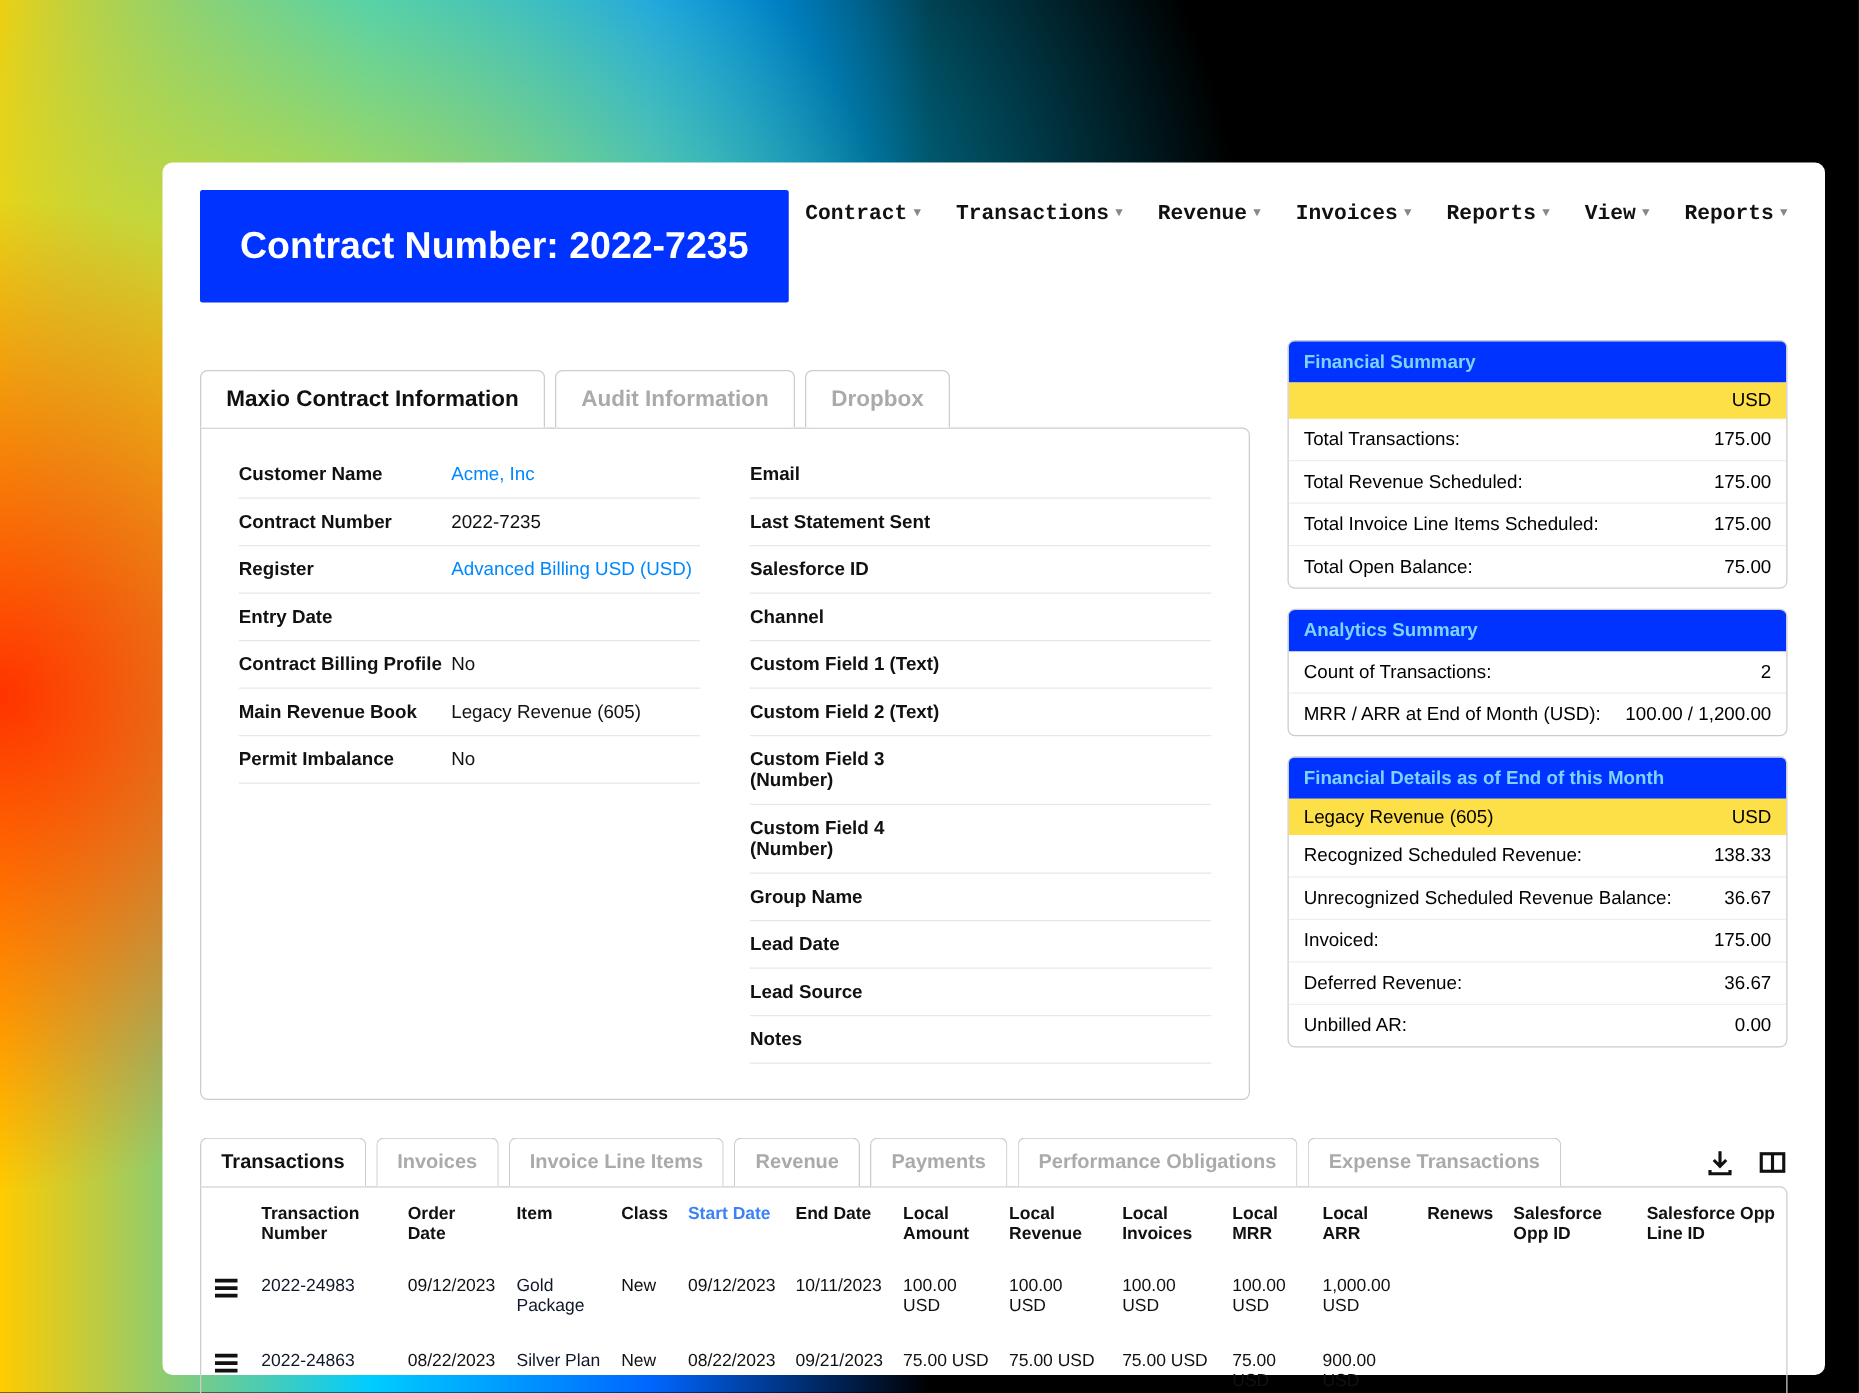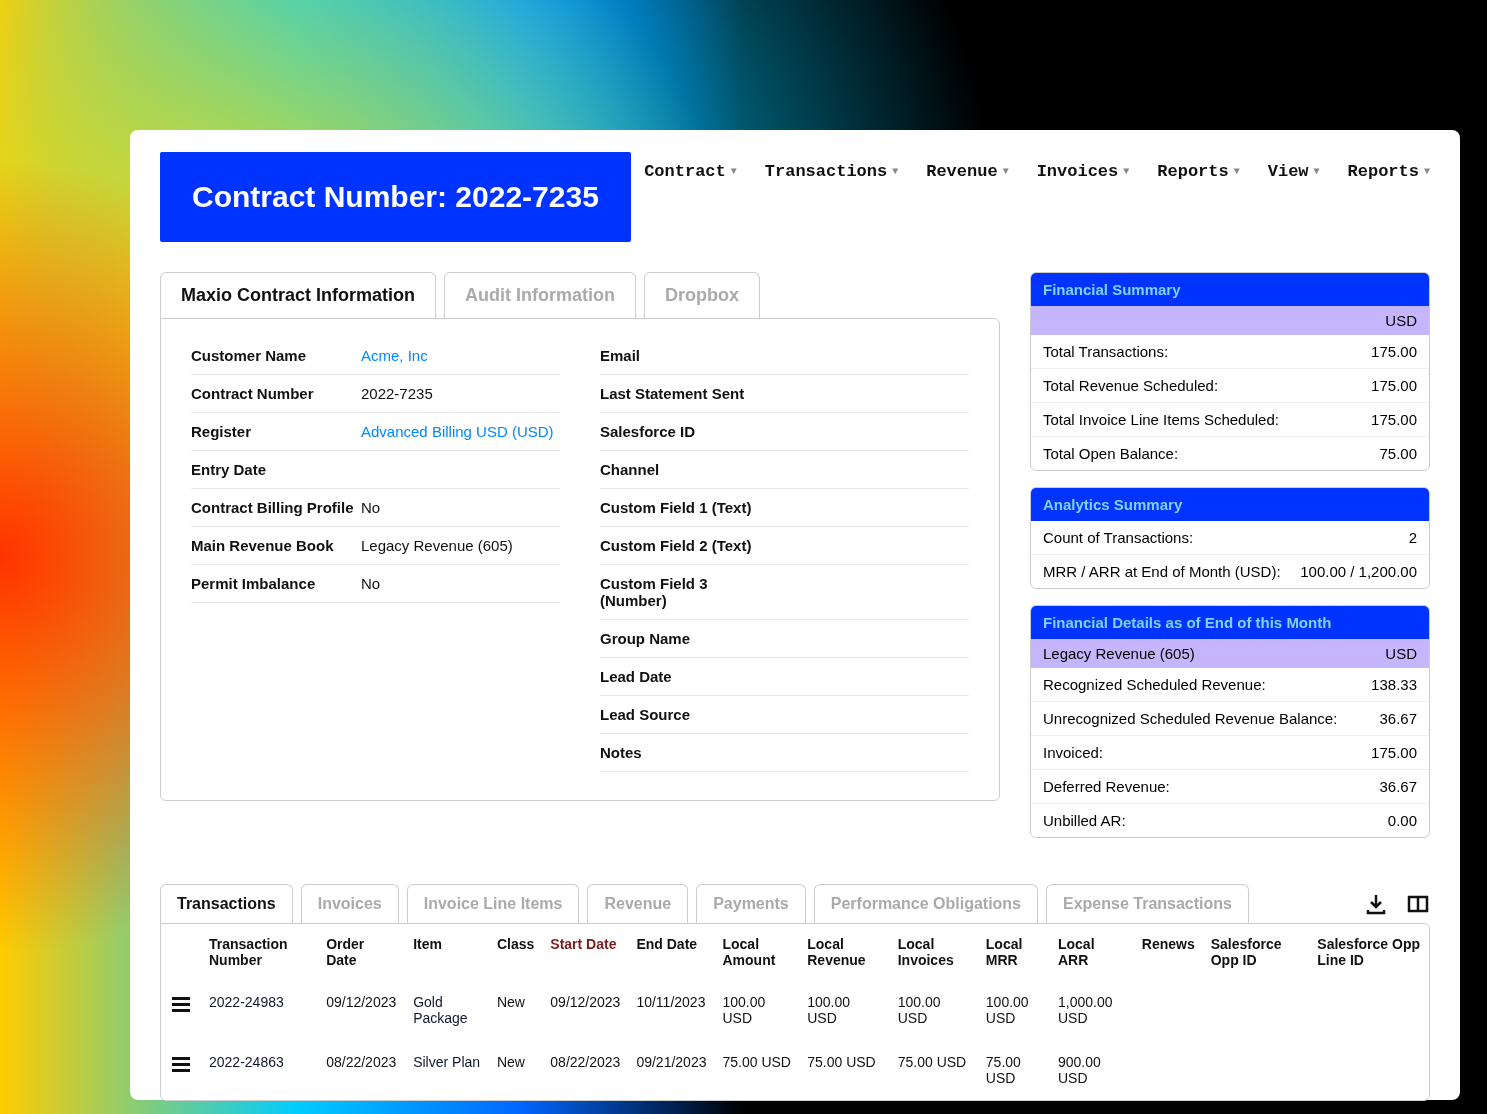--- a/index.html
+++ b/index.html
@@ -65,20 +65,21 @@
 .body-row {
   display: flex;
   gap: 30px;
   margin-top: 30px;
 }
 .left-col { flex: 1; }
 .right-col { width: 400px; }
 .tabs {
   display: flex;
   gap: 8px;
+  margin-top: 24px;
 }
 .tab {
   border: 1px solid #ccc;
   border-bottom: none;
   padding: 12px 20px;
   font-size: 18px;
   font-weight: 600;
   color: #aaa;
   border-radius: 6px 6px 0 0;
   cursor: pointer;
@@ -109,21 +110,21 @@
   overflow: hidden;
 }
 .summary-head {
   background: #0033ff;
   color: #7dd3fc;
   font-weight: 700;
   font-size: 15px;
   padding: 8px 12px;
 }
 .summary-sub {
-  background: #c4b5fd;
+  background: #fde047;
   padding: 6px 12px;
   font-size: 15px;
   display: flex;
   justify-content: space-between;
 }
 .summary-row {
   display: flex;
   justify-content: space-between;
   padding: 8px 12px;
   border-bottom: 1px solid #eee;
@@ -156,21 +157,21 @@
   border-radius: 0 6px 6px 6px;
 }
 table { width: 100%; border-collapse: collapse; font-size: 14px; }
 th {
   text-align: left;
   font-weight: 700;
   padding: 12px 8px;
   color: #111;
   vertical-align: top;
 }
-th.sorted { color: #7f1d1d; }
+th.sorted { color: #3b82f6; }
 td {
   padding: 14px 8px;
   color: #111;
   vertical-align: top;
 }
 td.link { color: #0f172a; }
 .row-handle { width: 40px; text-align: center; }
 .hamburger {
   display: inline-block;
   width: 18px;
@@ -281,20 +282,24 @@
             <div class="info-row">
               <div class="info-label">Custom Field 1 (Text)</div>
               <div class="info-value"></div>
             </div>
             <div class="info-row">
               <div class="info-label">Custom Field 2 (Text)</div>
               <div class="info-value"></div>
             </div>
             <div class="info-row">
               <div class="info-label">Custom Field 3 (Number)</div>
+              <div class="info-value"></div>
+            </div>
+            <div class="info-row">
+              <div class="info-label">Custom Field 4 (Number)</div>
               <div class="info-value"></div>
             </div>
             <div class="info-row">
               <div class="info-label">Group Name</div>
               <div class="info-value"></div>
             </div>
             <div class="info-row">
               <div class="info-label">Lead Date</div>
               <div class="info-value"></div>
             </div>

